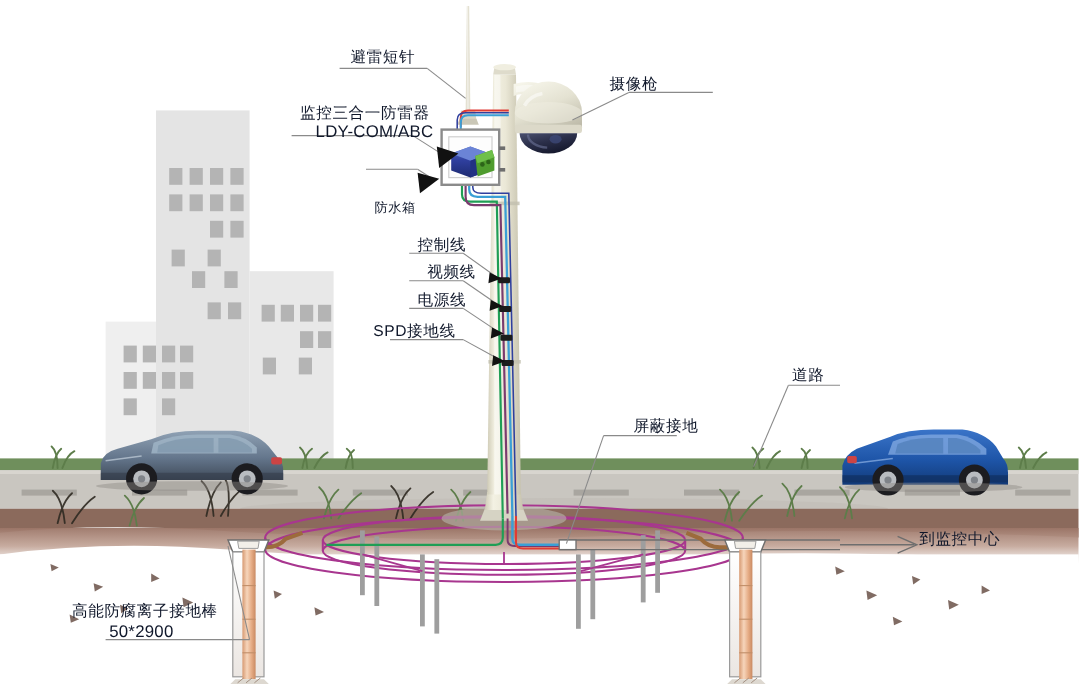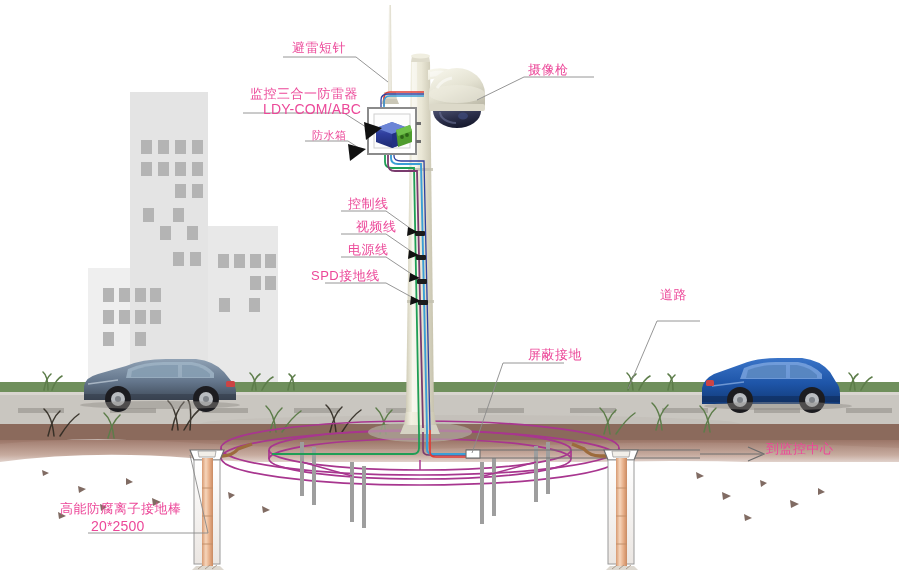--- a/index.html
+++ b/index.html
@@ -10,27 +10,27 @@
   }
   #stage {
     position: relative;
     width: 899px; height: 575px;
     overflow: hidden;
     background: #ffffff;
   }
   #stage svg { position: absolute; top: 0; left: 0; }
   .lbl {
     position: absolute;
-    color: #ec4899;
+    color: #0f172a;
     white-space: nowrap;
     letter-spacing: 0.5px;
     line-height: 1.25;
   }
   .lbl-cn { font-size: 13px; }
-  .lbl-cn-sm { font-size: 11px; }
+  .lbl-cn-sm { font-size: 11px; margin-top: 39px; }
   .lbl-mono { font-size: 14px; letter-spacing: 0.2px; }
 </style>
 </head>
 <body>
 
 <div id="stage">
 
   <svg width="899" height="575" viewBox="0 0 899 575">
     <defs>
       <linearGradient id="gPole" x1="0" y1="0" x2="1" y2="0">
@@ -472,33 +472,33 @@
   </svg>
 
   <div class="lbl lbl-cn" style="left:292px; top:40px;">避雷短针</div>
 
   <div class="lbl lbl-cn" style="left:250px; top:86px;">监控三合一防雷器</div>
 
   <div class="lbl lbl-mono" style="left:263px; top:101px;">LDY-COM/ABC</div>
 
   <div class="lbl lbl-cn-sm" style="left:312px; top:129px;">防水箱</div>
 
-  <div class="lbl lbl-cn" style="left:528px; top:62px;">摄像枪</div>
+  <div class="lbl lbl-cn" style="left:508px; top:62px;">摄像枪</div>
 
   <div class="lbl lbl-cn" style="left:348px; top:196px;">控制线</div>
 
   <div class="lbl lbl-cn" style="left:356px; top:219px;">视频线</div>
 
   <div class="lbl lbl-cn" style="left:348px; top:242px;text-align:right;">电源线</div>
 
   <div class="lbl lbl-cn" style="left:311px; top:268px;">SPD接地线</div>
 
   <div class="lbl lbl-cn" style="left:528px; top:347px;">屏蔽接地</div>
 
-  <div class="lbl lbl-cn" style="left:660px; top:287px;">道路</div>
+  <div class="lbl lbl-cn" style="left:660px; top:305px;">道路</div>
 
   <div class="lbl lbl-cn" style="left:766px; top:441px;text-align:right;">到监控中心</div>
 
   <div class="lbl lbl-cn" style="left:60px; top:501px;">高能防腐离子接地棒</div>
 
-  <div class="lbl lbl-mono" style="left:91px; top:518px;">20*2500</div>
+  <div class="lbl lbl-mono" style="left:91px; top:518px;">50*2900</div>
 
 </div>
 
 </body></html>

